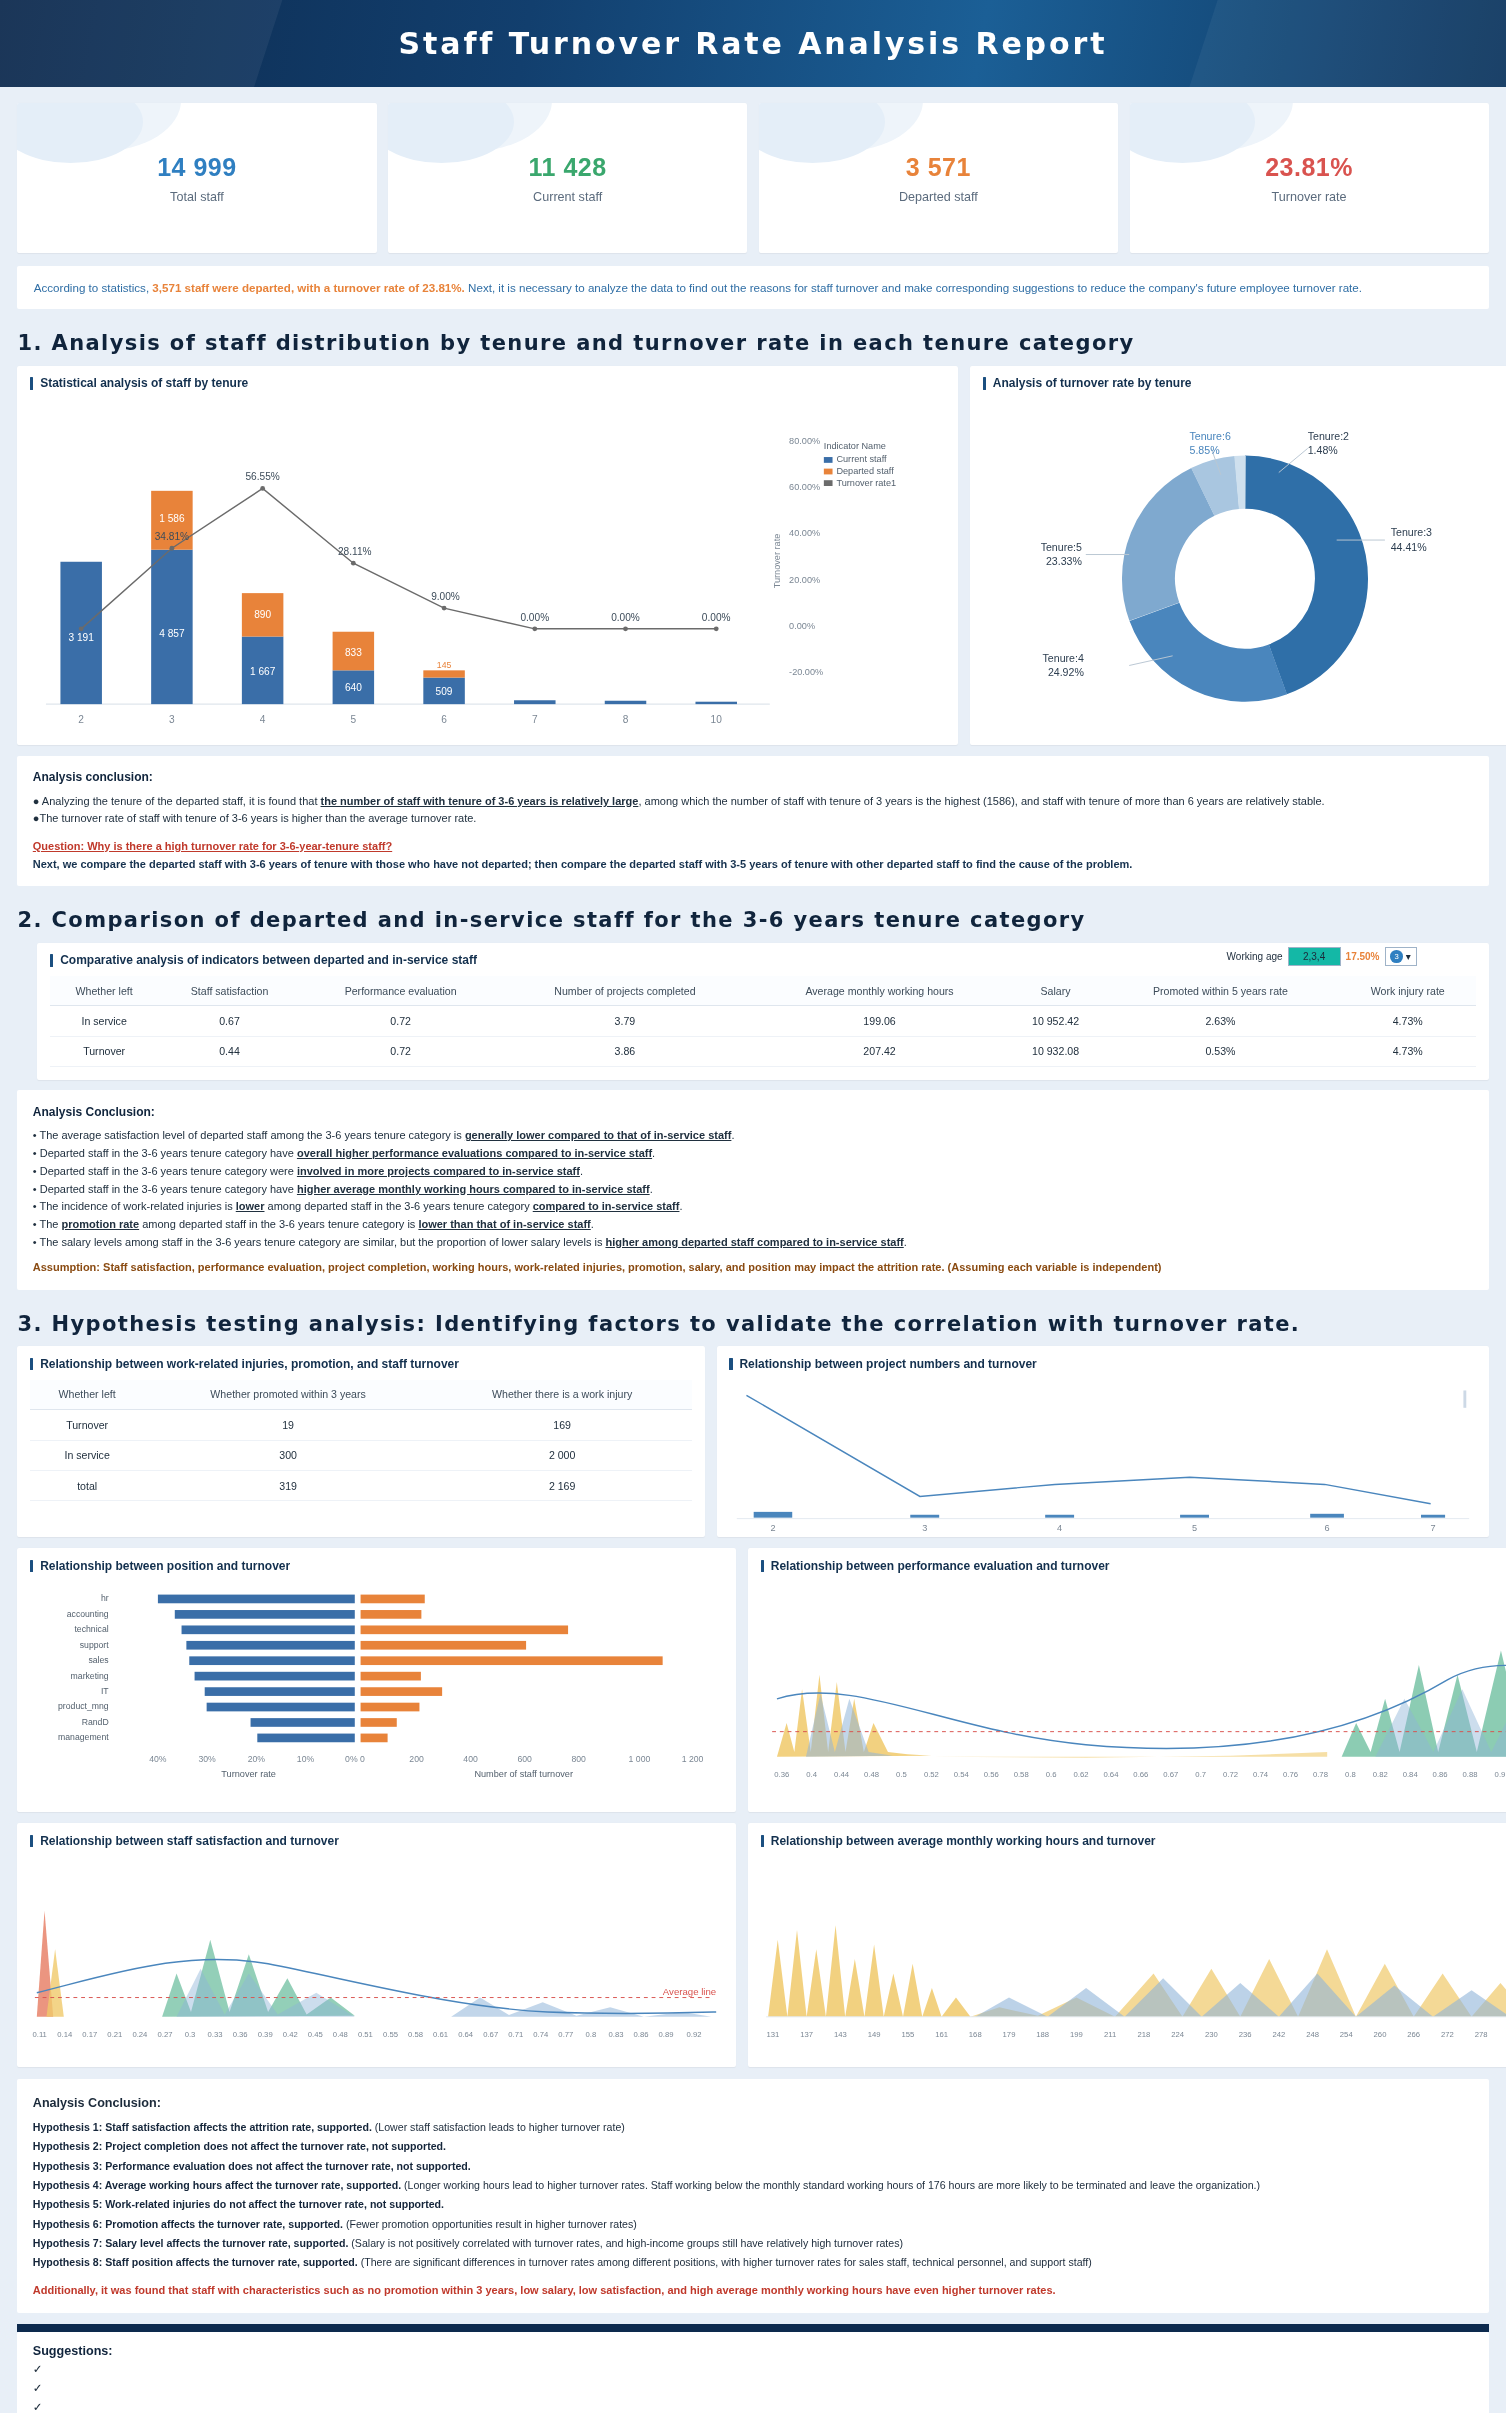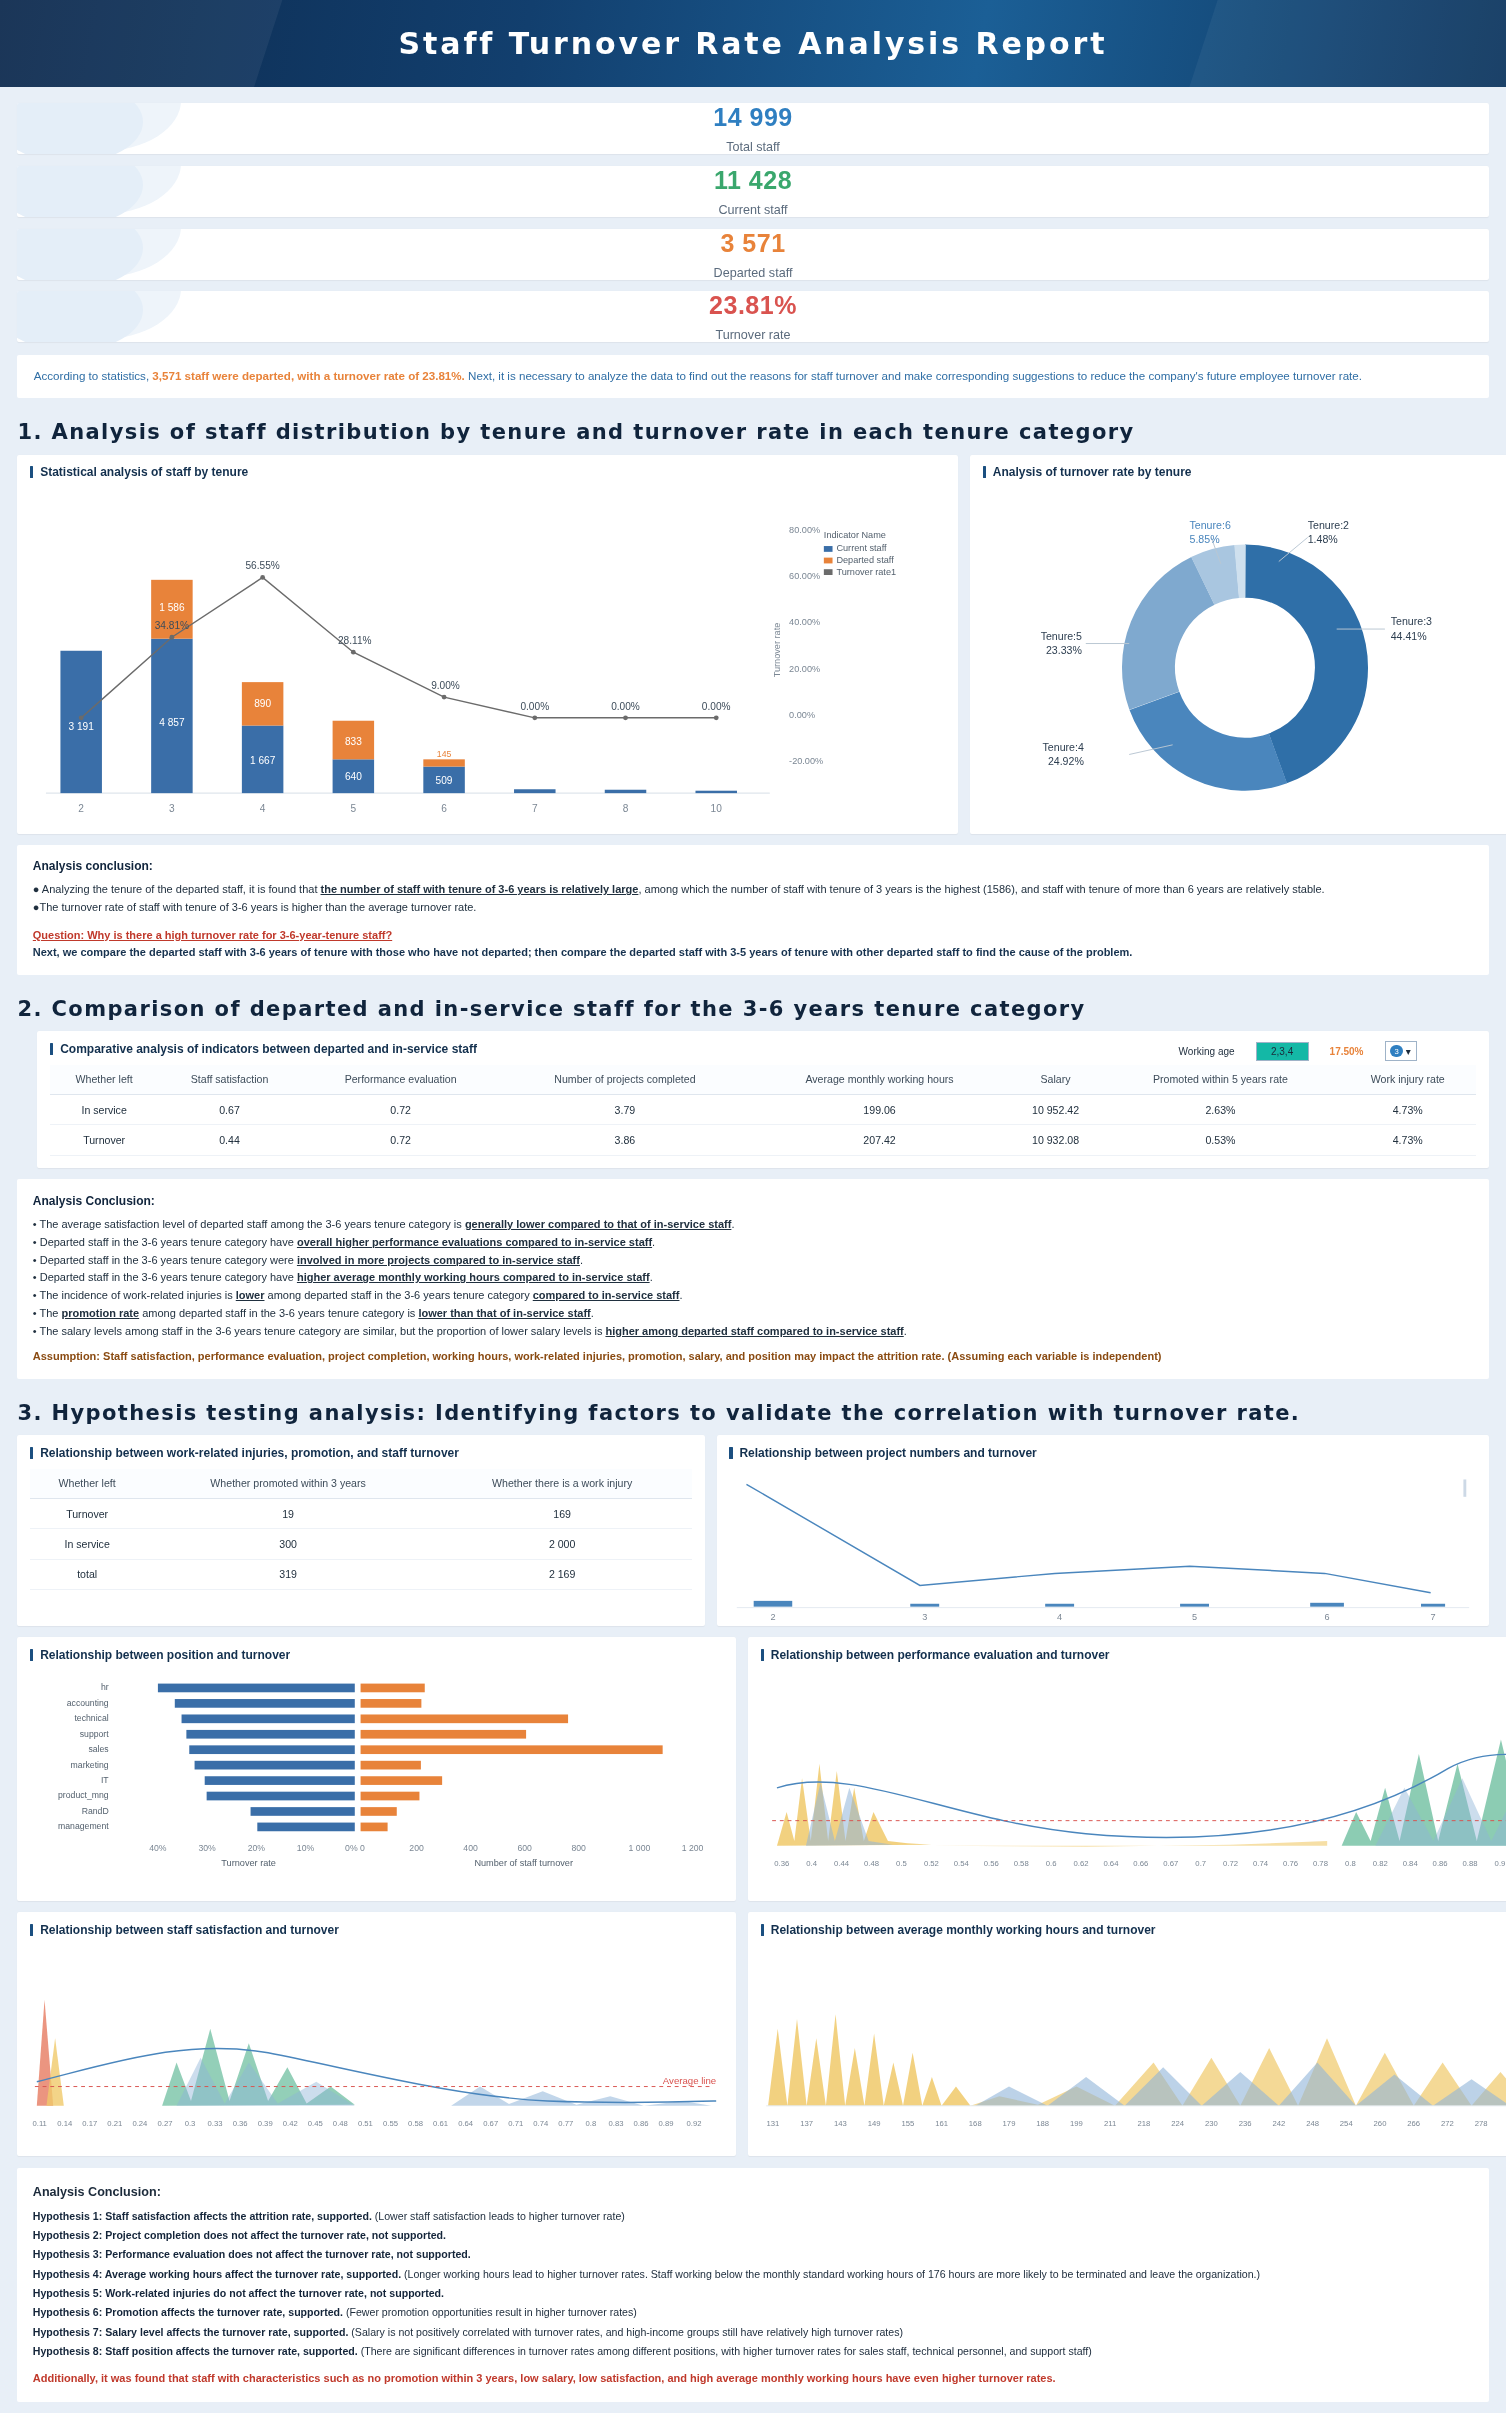--- a/index.html
+++ b/index.html
@@ -27,21 +27,21 @@
   .header:after{
     content:""; position:absolute; right:-58px; bottom:-68px; width:367px; height:183px;
     background:rgba(255,255,255,0.05); transform:skewX(-18deg);
   }
   .header h1 {
     margin:0; color:#ffffff; font-size:30px; font-weight:bold; letter-spacing:2.9px;
     font-family:"DejaVu Sans", sans-serif; z-index:2;
   }
 
   
-  .kpi-wrap { margin:16.4px 17.4px 0 17.4px; display:flex; gap:11.6px;flex-direction:column; }
+  .kpi-wrap { margin:16.4px 17.4px 0 17.4px; display:flex; gap:11.6px; }
   .kpi {
     flex:1; height:150px; background:#ffffff; border-radius:1.9px; position:relative; overflow:hidden;
     display:flex; flex-direction:column; align-items:center; justify-content:center;
     box-shadow:0 0.5px 1px rgba(0,0,0,0.05);
   }
   .kpi .blob1{ position:absolute; top:-53px; left:4.8px; width:159px; height:101px;
     border-radius:50%; background:#eef4fa; }
   .kpi .blob2{ position:absolute; top:-22px; left:-19.3px; width:145px; height:82px;
     border-radius:50%; background:#e4eef8; }
   .kpi .val { font-size:25px; font-weight:bold; z-index:2; letter-spacing:0.5px;}
@@ -92,21 +92,21 @@
   table { border-collapse:collapse; width:100%; font-size:10.6px; }
   thead th {
     font-weight:normal; color:#3d4c5a; padding:8.7px 3.9px; text-align:center;
     border-bottom:0.5px solid #dfe6ee; background:#fbfdff;
   }
   tbody td { padding:8.7px 3.9px; text-align:center; color:#22313f; border-bottom:0.5px solid #eef2f7;}
   .tbl-wrap{ padding:3.9px 12.6px 12.6px 12.6px;}
 
   
   .workage {
-    position:absolute; right:72px; top:10px; display:flex; align-items:center; gap:21px; font-size:10px;
+    position:absolute; right:72px; top:4px; display:flex; align-items:center; gap:5px; font-size:10px;
   }
   .workage .fld {
     border:0.5px solid #9fb3c8; background:#14b8a6; padding:2.9px 6.8px; min-width:53px; text-align:center;
   }
   .workage .pct{ color:#e8833a; font-weight:bold;}
   .workage .circ{
     width:12.6px;height:12.6px;border-radius:50%;background:#2f7fc1;color:#fff;font-size:7.7px;
     display:inline-flex;align-items:center;justify-content:center;
   }
   .workage .sel{

